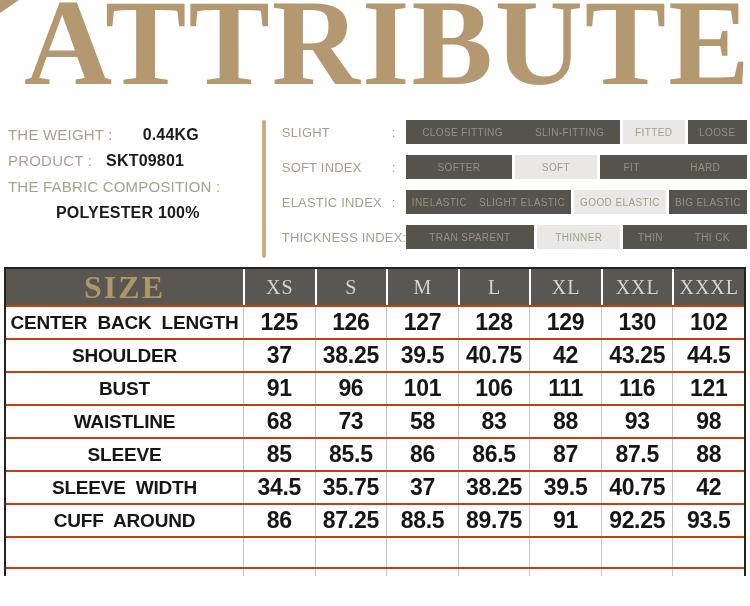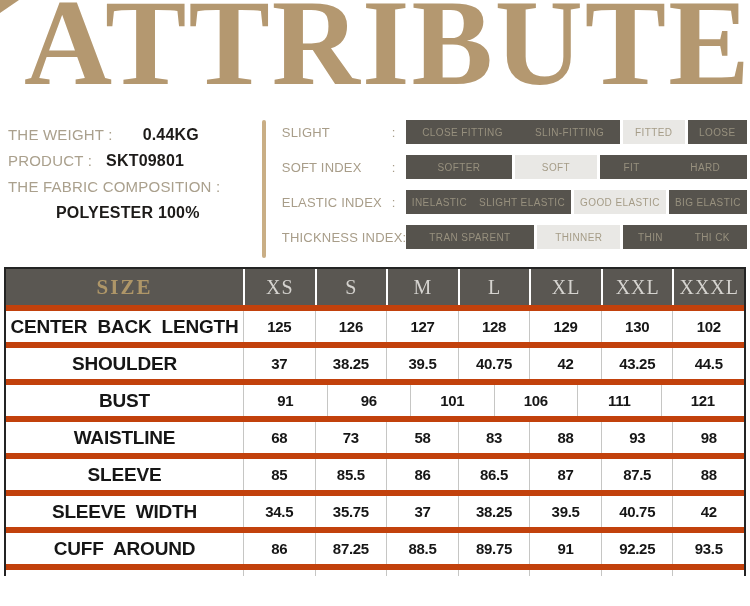--- a/index.html
+++ b/index.html
@@ -48,43 +48,43 @@
     font-size:10px; letter-spacing:0.4px; padding:0 6px; white-space:nowrap;
   }
   .seg-group.dark .seg-option { color:#97907e; }
   .seg-group.light .seg-option { color:#a59c87; }
 
   
   .size-table {
     margin:9px 4px 0; border:2px solid #242424; border-bottom:1px solid #909090;
     background:#fff;
   }
-  .t-row { display:flex; height:31px; border-top:6px solid #c2410c; }
+  .t-row { display:flex; height:31px; border-top:2px solid #c2410c; }
   .t-row.t-head { height:36px; border-top:none; background:#5a5752; }
   .t-row.t-empty { height:29px; }
   .t-cell {
     flex:1; display:flex; align-items:center; justify-content:center;
     border-left:1px solid #c6c6c4; overflow:hidden;
   }
   .t-cell.first { flex:0 0 237px; border-left:none; }
   .t-head .t-cell { border-left:2px solid #ffffff; }
   .t-head .t-cell.first { border-left:none; }
   .size-title {
-    font-family:"Liberation Serif", serif; font-weight:bold; font-size:21px;
+    font-family:"Liberation Serif", serif; font-weight:bold; font-size:32px;
     color:#ae9668; letter-spacing:2px;
   }
   .head-size {
     font-family:"Liberation Serif", serif; font-size:20px;
     color:#d5d3cf; letter-spacing:1px;
   }
   .t-label {
     font-size:19px; font-weight:bold; color:#161616;
     letter-spacing:-0.2px; word-spacing:5px; white-space:nowrap;
   }
-  .t-val { font-size:15px; font-weight:bold; color:#161616; letter-spacing:-0.3px; }
+  .t-val { font-size:23px; font-weight:bold; color:#161616; letter-spacing:-0.3px; }
 </style>
 </head>
 <body>
 
 <div class="page">
 
   <div class="title-band">
     <h1 class="page-title">ATTRIBUTE</h1>
     <div class="corner-fragment"></div>
   </div>
@@ -259,20 +259,23 @@
         <div class="t-cell">
           <span class="t-val">101</span>
         </div>
         <div class="t-cell">
           <span class="t-val">106</span>
         </div>
         <div class="t-cell">
           <span class="t-val">111</span>
         </div>
         <div class="t-cell">
+          <span class="t-val">116</span>
+        </div>
+        <div class="t-cell">
           <span class="t-val">121</span>
         </div>
       </div>
       <div class="t-row">
         <div class="t-cell first">
           <span class="t-label">WAISTLINE</span>
         </div>
         <div class="t-cell">
           <span class="t-val">68</span>
         </div>

